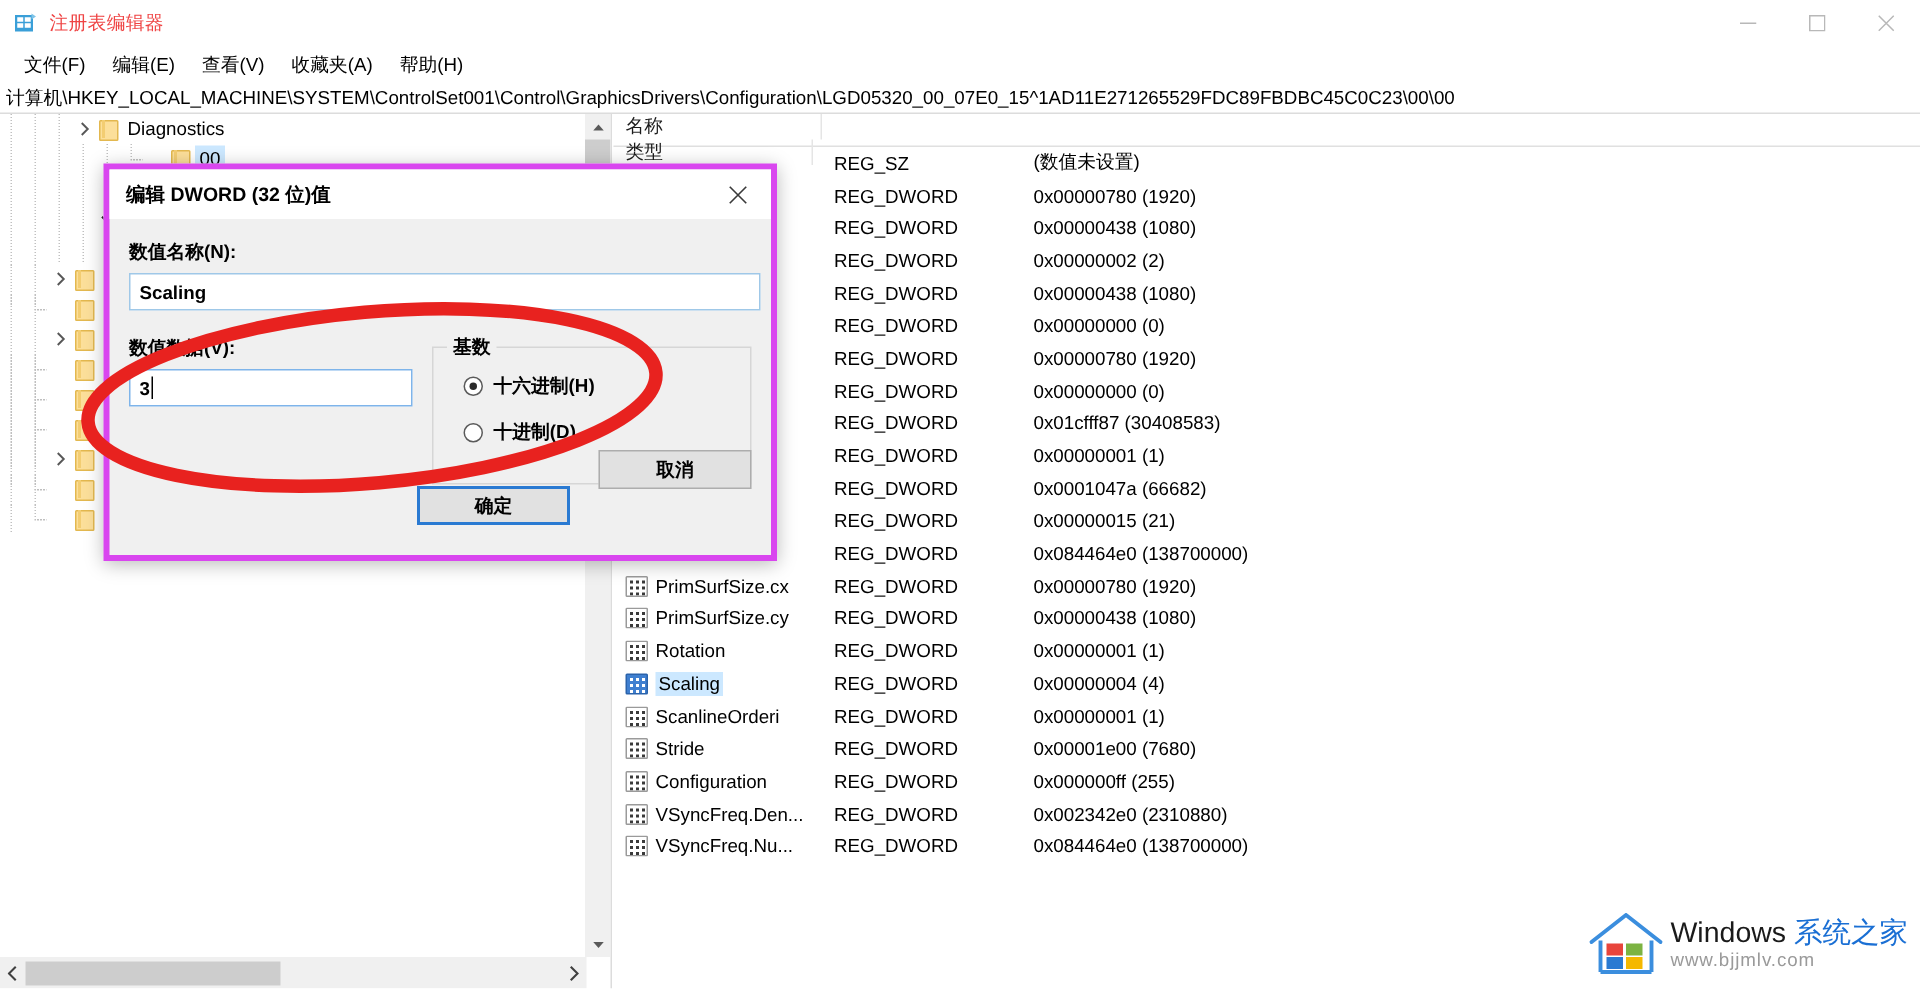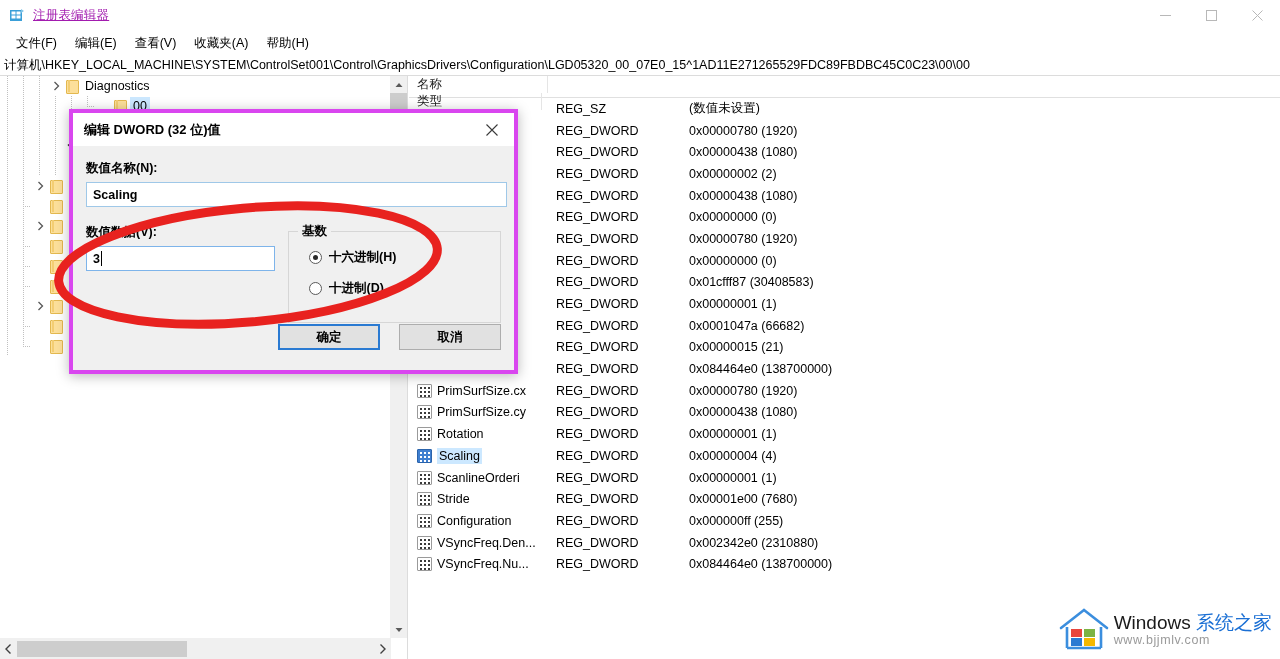--- a/index.html
+++ b/index.html
@@ -21,21 +21,21 @@
     position: absolute; left: 0; top: 0;
     width: 1280px; height: 31px;
     background: #ffffff;
     display: flex; align-items: center;
   }
   .title-icon {
     width: 16px; height: 16px; margin-left: 9px; margin-right: 8px;
     position: relative; flex: none;
   }
   .title-text {
-    font-size: 12.5px; color: #a21caf; letter-spacing: .2px; text-decoration: underline;
+    font-size: 12.5px; color: #ef4444; letter-spacing: .2px;
   }
   .win-btns {
     position: absolute; right: 0; top: 0; height: 31px;
     display: flex;
   }
   .win-btn {
     width: 46px; height: 31px;
     display: flex; align-items: center; justify-content: center;
     color: #a0a0a0;
   }
@@ -298,21 +298,21 @@
   .dlg-buttons {
     position: absolute; right: 13px; bottom: 20px;
     display: flex; gap: 19px;
   }
   .btn {
     width: 102px; height: 26px;
     background: #e1e1e1; border: 1px solid #adadad;
     display: flex; align-items: center; justify-content: center;
     font-size: 12.5px; color: #000;
   }
-  .btn.default { border: 2px solid #2a7ad2; background: #e1e1e1; }
+  .btn.default { border: 2px solid #2a7ad2; background: #e1e1e1; margin-top: 24px; }
 
   
   .annot {
     position: absolute; left: 0; top: 0;
     width: 1280px; height: 659px;
     pointer-events: none; z-index: 30;
   }
 
   
   .watermark {

